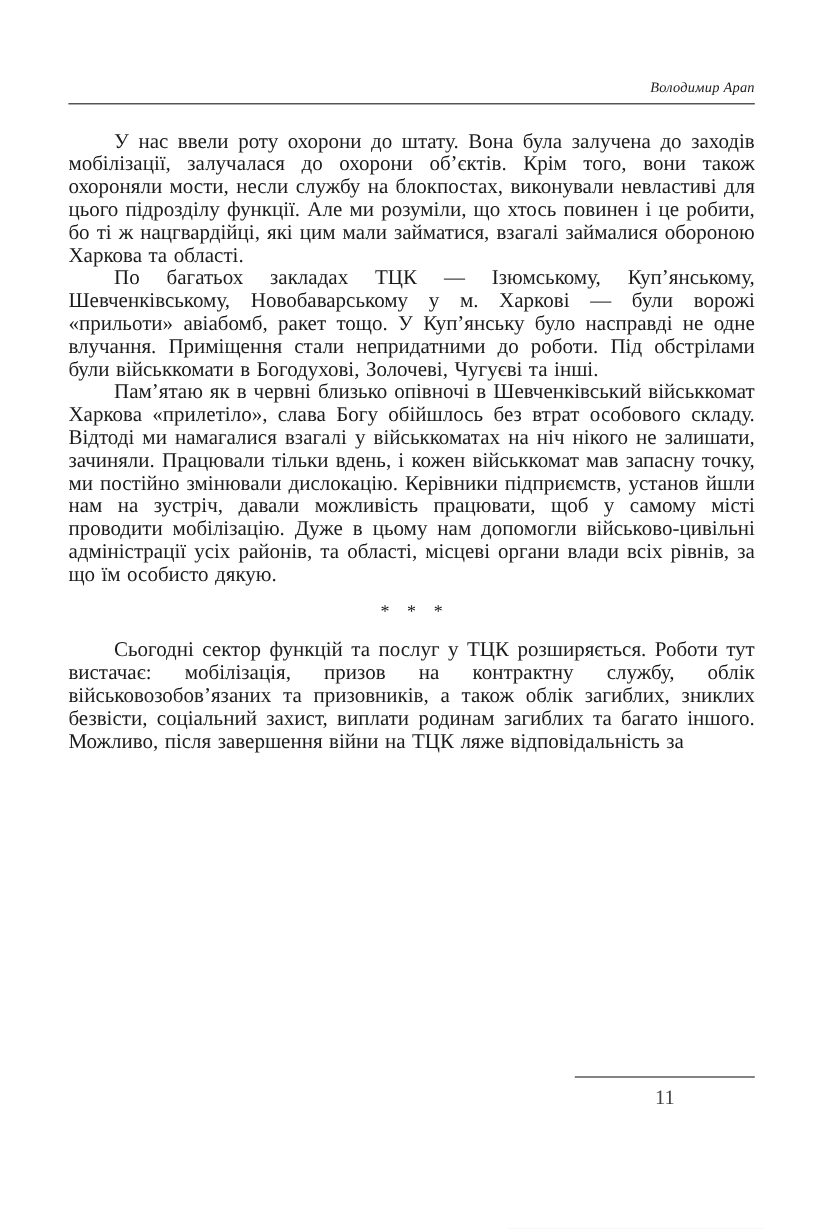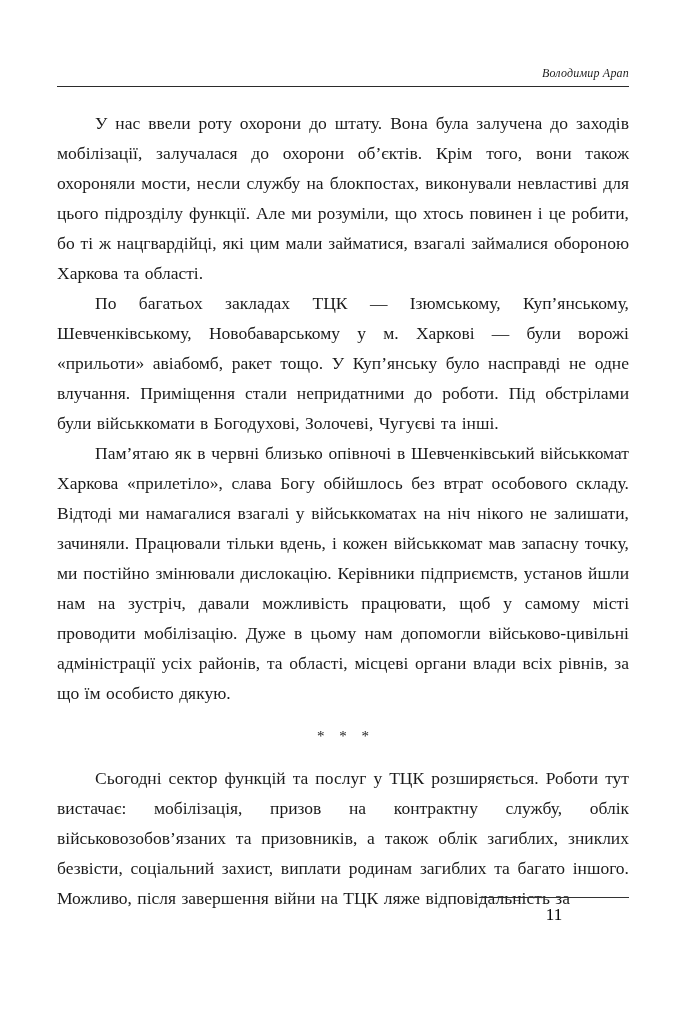--- a/index.html
+++ b/index.html
@@ -24,21 +24,21 @@
     text-align: right;
     font-style: italic;
     font-size: 12px;
     letter-spacing: 0.2px;
     padding-bottom: 5px;
     border-bottom: 1.3px solid #2b2b2b;
   }
   .body-text {
     margin-top: 21px;
     font-size: 17.5px;
-    line-height: 30px;
+    line-height: 19px;
     text-align: justify;
     word-spacing: 1px;
   }
   .body-text p {
     text-indent: 38px;
     margin: 0;
   }
   .separator {
     text-align: center;
     text-indent: 0;
@@ -49,21 +49,21 @@
   }
   .page-footer {
     position: absolute;
     top: 897px;
     right: 54px;
     width: 150px;
     border-top: 1.6px solid #333333;
     padding-top: 7px;
     text-align: center;
     font-size: 17px;
-    color: #000000;
+    color: #404040;
   }
 </style>
 </head>
 <body>
 
 <div class="page">
 
   <div class="text-col">
 
     <div class="running-head">Володимир Арап</div>

